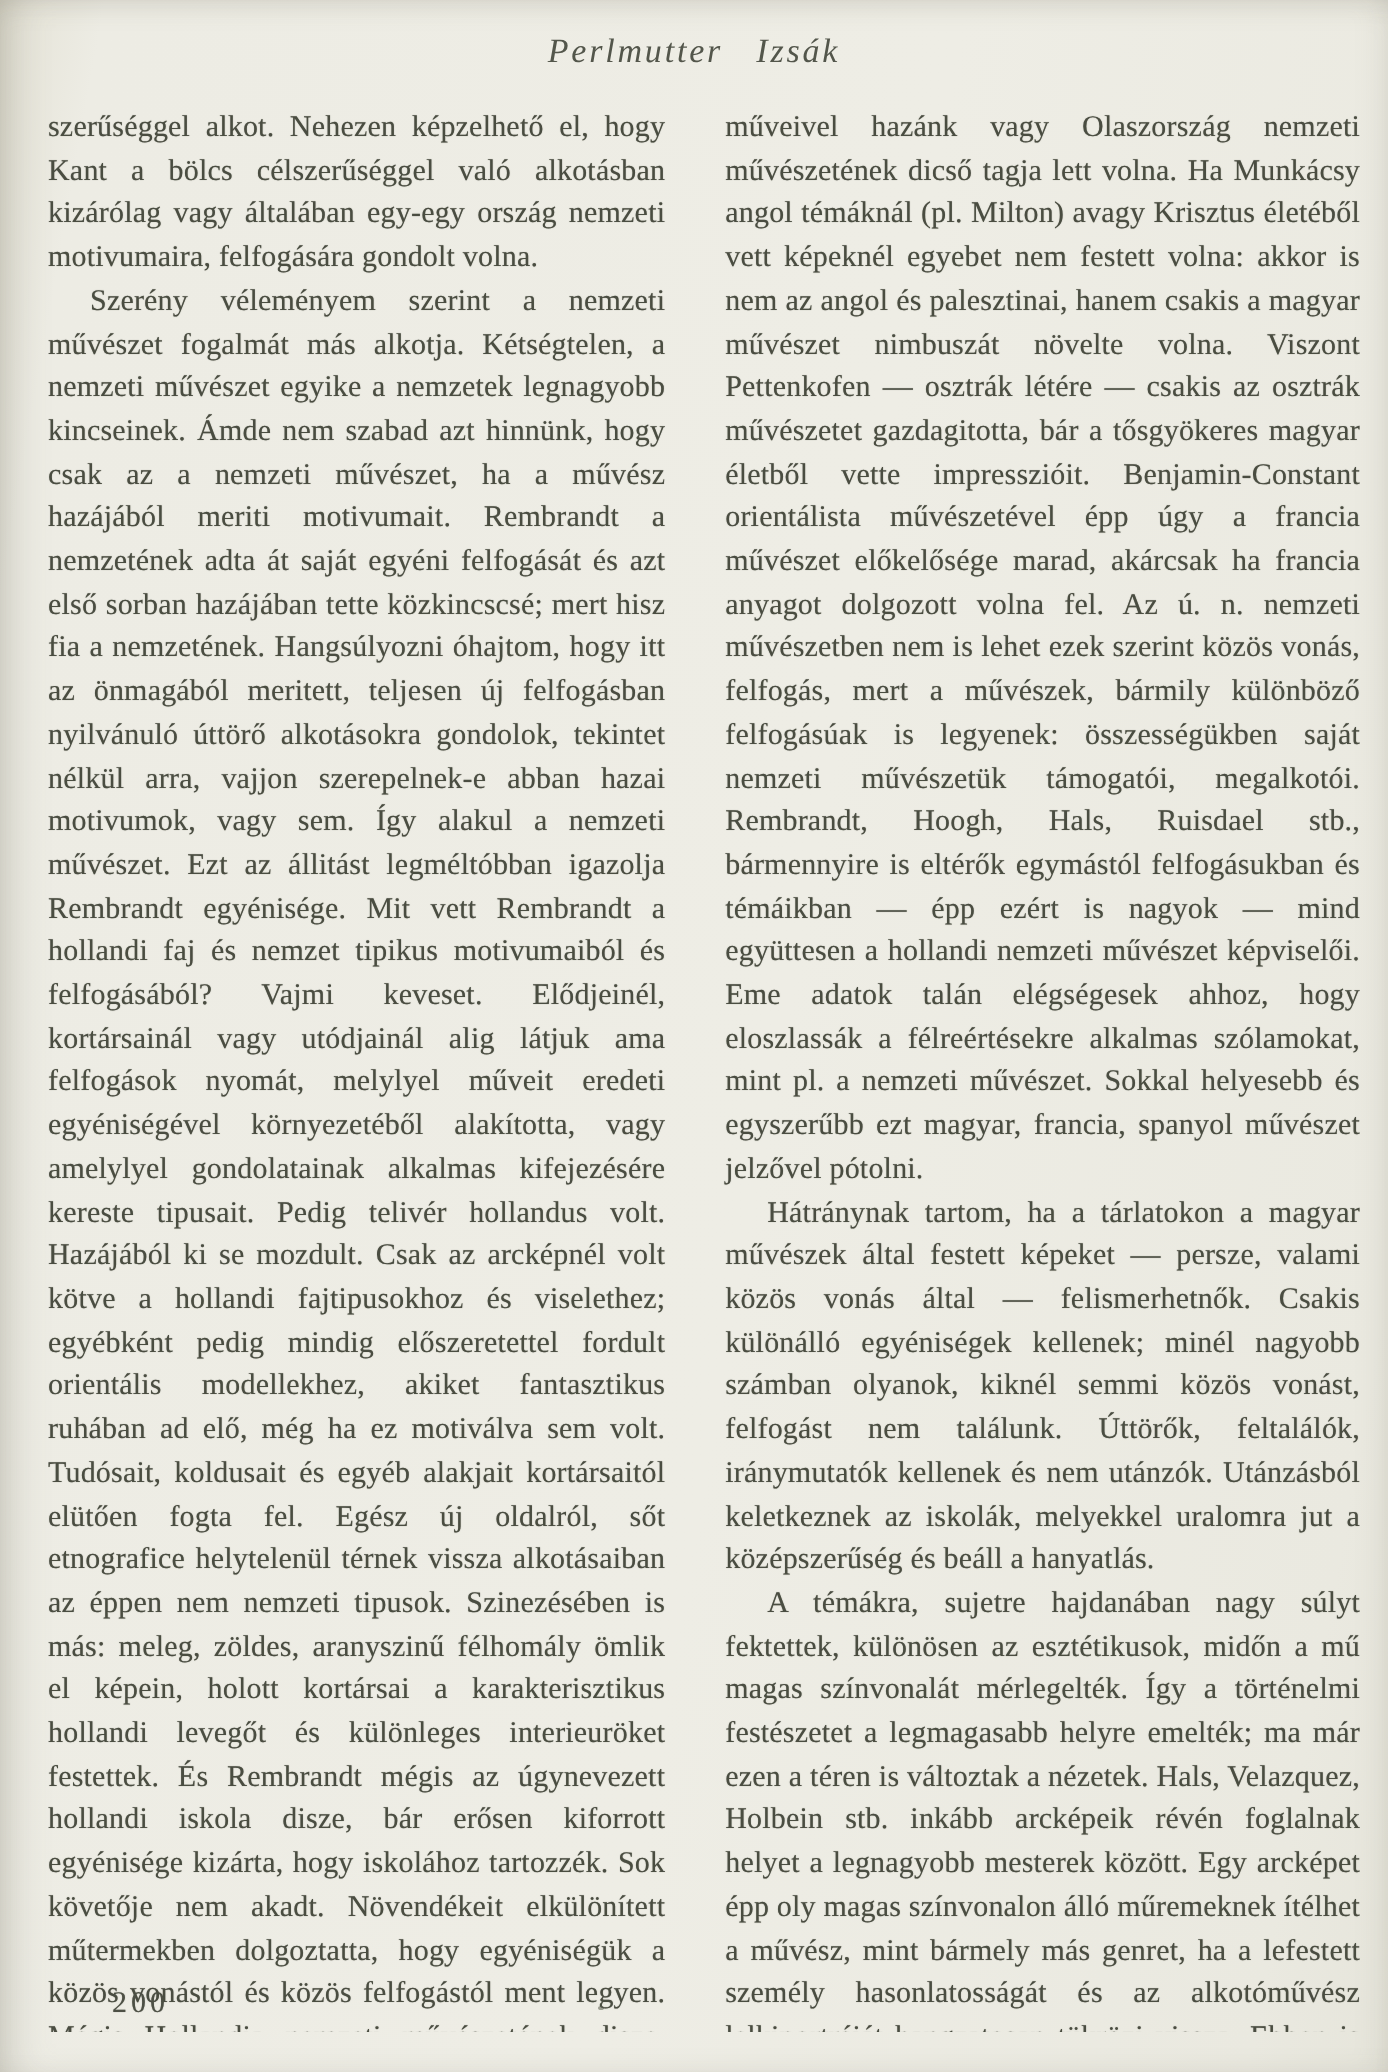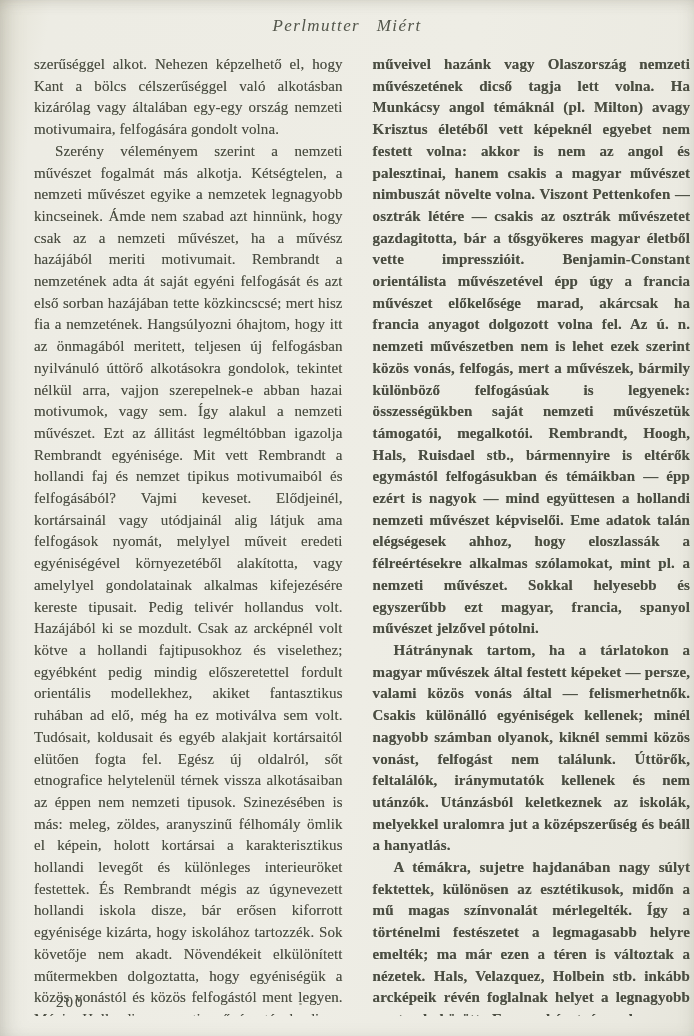--- a/index.html
+++ b/index.html
@@ -28,38 +28,38 @@
     text-align: center;
     font-style: italic;
     font-size: 17px;
     letter-spacing: 1.4px;
     word-spacing: 11px;
     color: #53564b;
   }
   .columns {
     position: absolute;
     top: 54px;
-    left: 34px;
+    left: 24px;
     width: 656px;
     height: 962px;
     display: flex;
     gap: 30px;
     overflow: hidden;
   }
   .col {
     font-size: 15px;
     line-height: 21.7px;
     text-align: justify;
     letter-spacing: 0.1px;
     text-shadow: 0 0 0.5px rgba(74,77,65,0.55);
     hyphens: auto;
     -webkit-hyphens: auto;
   }
   .col.left  { width: 316px; }
-  .col.right { width: 325px; font-weight: bold; }
+  .col.right { width: 325px; }
   .col p { margin: 0; text-indent: 1.4em; }
   .col p.continuation { text-indent: 0; }
   .page-number {
     position: absolute;
     left: 56px;
     top: 994px;
     font-size: 15px;
     letter-spacing: 2px;
     color: #4d5045;
     text-shadow: 0 0 0.5px rgba(74,77,65,0.5);
@@ -72,21 +72,21 @@
     height: 2px;
     border-radius: 50%;
     background: rgba(90,92,78,0.55);
   }
 </style>
 </head>
 <body>
 
 <div class="page">
 
-  <div class="running-header">Perlmutter Miért</div>
+  <div class="running-header">Perlmutter Izsák</div>
 
   <div class="columns">
 
     <div class="col left">
       <p class="continuation">szerűséggel alkot. Nehezen képzelhető el, hogy Kant a bölcs célszerűséggel való alkotásban kizárólag vagy általában egy-egy ország nemzeti motivumaira, felfogására gondolt volna.</p>
       <p>Szerény véleményem szerint a nemzeti művészet fogalmát más alkotja. Kétségtelen, a nemzeti művészet egyike a nemzetek legnagyobb kincseinek. Ámde nem szabad azt hinnünk, hogy csak az a nemzeti művészet, ha a művész hazájából meriti motivumait. Rembrandt a nemzetének adta át saját egyéni felfogását és azt első sorban hazájában tette közkincscsé; mert hisz fia a nemzetének. Hangsúlyozni óhajtom, hogy itt az önmagából meritett, teljesen új felfogásban nyilvánuló úttörő alkotásokra gondolok, tekintet nélkül arra, vajjon szerepelnek-e abban hazai motivumok, vagy sem. Így alakul a nemzeti művészet. Ezt az állitást legméltóbban igazolja Rembrandt egyénisége. Mit vett Rembrandt a hollandi faj és nemzet tipikus motivumaiból és felfogásából? Vajmi keveset. Elődjeinél, kortársainál vagy utódjainál alig látjuk ama felfogások nyomát, melylyel műveit eredeti egyéniségével környezetéből alakította, vagy amelylyel gondolatainak alkalmas kifejezésére kereste tipusait. Pedig telivér hollandus volt. Hazájából ki se mozdult. Csak az arcképnél volt kötve a hollandi fajtipusokhoz és viselethez; egyébként pedig mindig előszeretettel fordult orientális modellekhez, akiket fantasztikus ruhában ad elő, még ha ez motiválva sem volt. Tudósait, koldusait és egyéb alakjait kortársaitól elütően fogta fel. Egész új oldalról, sőt etnografice helytelenül térnek vissza alkotásaiban az éppen nem nemzeti tipusok. Szinezésében is más: meleg, zöldes, aranyszinű félhomály ömlik el képein, holott kortársai a karakterisztikus hollandi levegőt és különleges interieuröket festettek. És Rembrandt mégis az úgynevezett hollandi iskola disze, bár erősen kiforrott egyénisége kizárta, hogy iskolához tartozzék. Sok követője nem akadt. Növendékeit elkülönített műtermekben dolgoztatta, hogy egyéniségük a közös vonástól és közös felfogástól ment legyen. Mégis Hollandia nemzeti művészetének disze. Miért? Mert Hollandiában született, ott nevelkedett. Ha véletlenül magyar vagy olasz földön születik: ugyane</p>
     </div>
 
     <div class="col right">
       <p class="continuation">műveivel hazánk vagy Olaszország nemzeti művészetének dicső tagja lett volna. Ha Munkácsy angol témáknál (pl. Milton) avagy Krisztus életéből vett képeknél egyebet nem festett volna: akkor is nem az angol és palesztinai, hanem csakis a magyar művészet nimbuszát növelte volna. Viszont Pettenkofen — osztrák létére — csakis az osztrák művészetet gazdagitotta, bár a tősgyökeres magyar életből vette impresszióit. Benjamin-Constant orientálista művészetével épp úgy a francia művészet előkelősége marad, akárcsak ha francia anyagot dolgozott volna fel. Az ú. n. nemzeti művészetben nem is lehet ezek szerint közös vonás, felfogás, mert a művészek, bármily különböző felfogásúak is legyenek: összességükben saját nemzeti művészetük támogatói, megalkotói. Rembrandt, Hoogh, Hals, Ruisdael stb., bármennyire is eltérők egymástól felfogásukban és témáikban — épp ezért is nagyok — mind együttesen a hollandi nemzeti művészet képviselői. Eme adatok talán elégségesek ahhoz, hogy eloszlassák a félreértésekre alkalmas szólamokat, mint pl. a nemzeti művészet. Sokkal helyesebb és egyszerűbb ezt magyar, francia, spanyol művészet jelzővel pótolni.</p>

